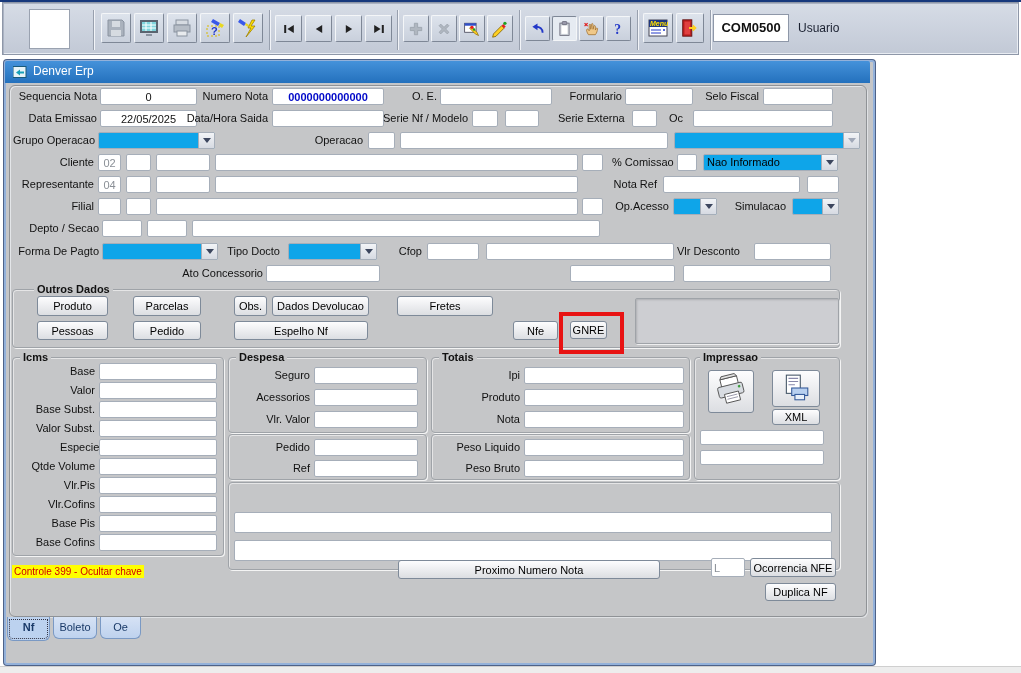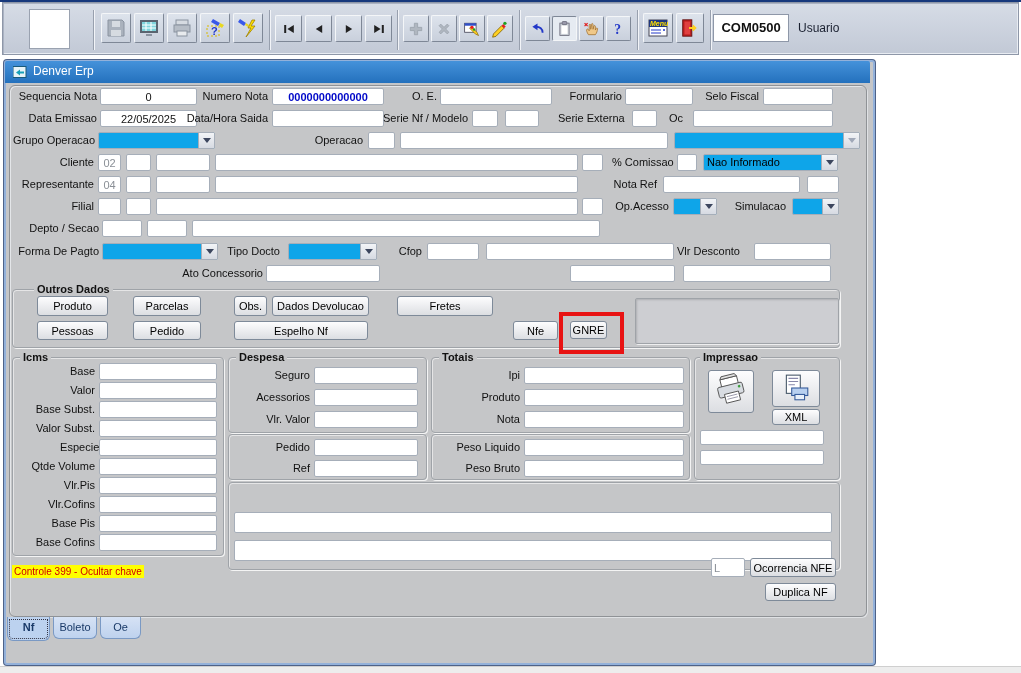--- a/index.html
+++ b/index.html
@@ -424,20 +424,21 @@
   </button>
   <button class="btn" style="left:772px;top:409px;width:48px;height:16px;font-size:11px;">XML</button>
   <input class="inp" style="left: 700px; top: 430px; width: 124px; height: 15px;">
   <input class="inp" style="left: 700px; top: 450px; width: 124px; height: 15px;">
 
   <div class="grp" style="left:228px;top:482px;width:610px;height:86px;"></div>
   <input class="inp" style="left: 234px; top: 512px; width: 598px; height: 21px;">
   <input class="inp" style="left: 234px; top: 540px; width: 598px; height: 21px;">
 
   <div id="rednote">Controle 399 - Ocultar chave</div>
+  <button class="btn" style="left:398px;top:560px;width:262px;height:19px;">Proximo Numero Nota</button>
   <input class="inp grey" style="left: 711px; top: 558px; width: 34px; height: 19px;" value="L">
   <button class="btn" style="left:750px;top:558px;width:86px;height:19px;">Ocorrencia NFE</button>
   <button class="btn" style="left:765px;top:583px;width:71px;height:18px;">Duplica NF</button>
 
   <div class="tab sel" style="left:7px;top:617px;width:43px;height:24px;">Nf</div>
   <div class="tab" style="left:53px;top:617px;width:44px;">Boleto</div>
   <div class="tab" style="left:100px;top:617px;width:41px;">Oe</div>
 
   <div id="bottomstrip"></div>
 </div>

